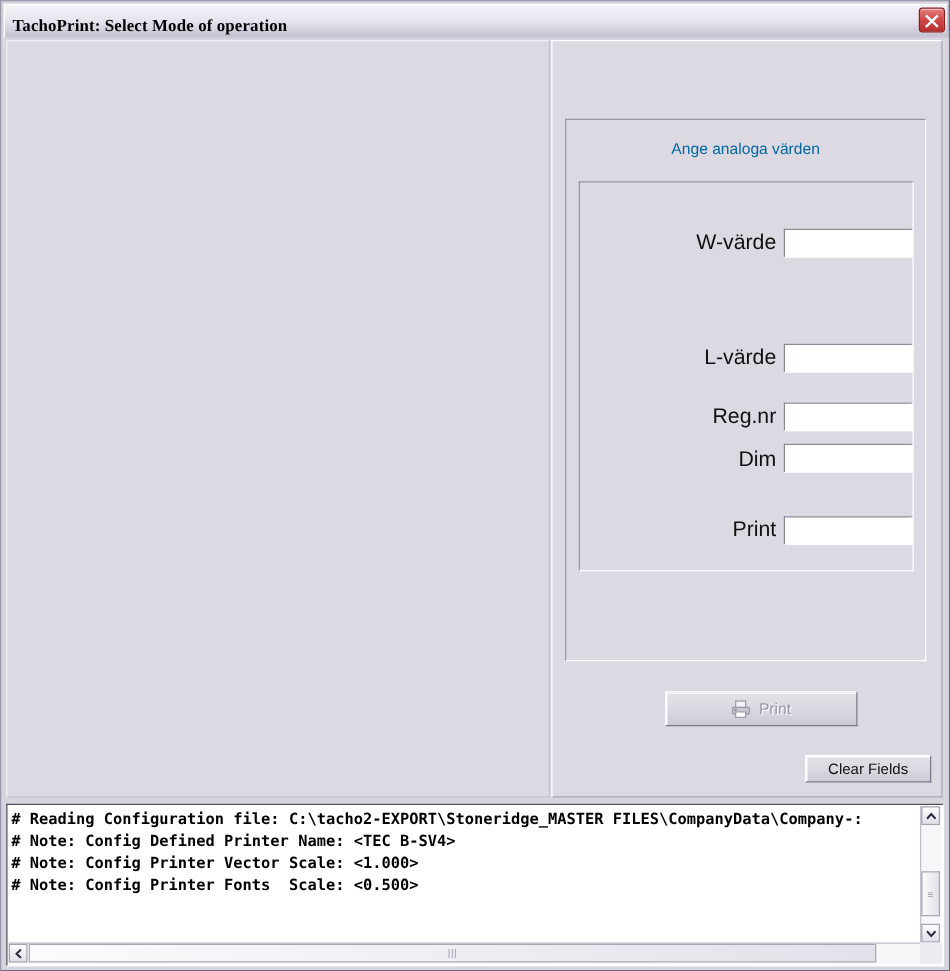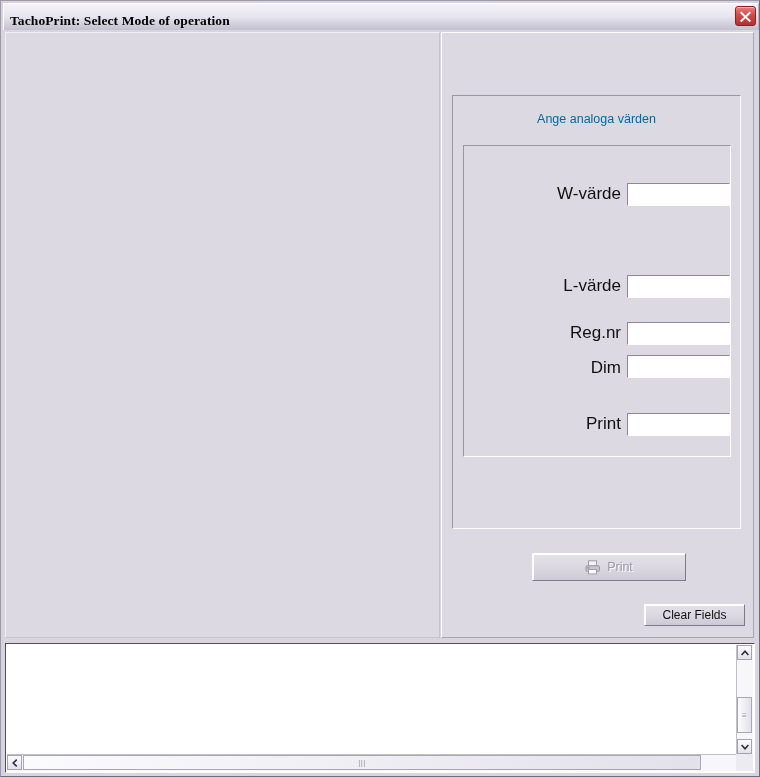--- a/index.html
+++ b/index.html
@@ -306,20 +306,24 @@
         </svg>
         <span>Print</span>
       </div>
 
       <div class="btn btn-clear">
         <span>Clear Fields</span>
       </div>
     </div>
 
     <div class="console-frame">
+      <div class="console-text"># Reading Configuration file: C:\tacho2-EXPORT\Stoneridge_MASTER FILES\CompanyData\Company-:
+# Note: Config Defined Printer Name: &lt;TEC B-SV4&gt;
+# Note: Config Printer Vector Scale: &lt;1.000&gt;
+# Note: Config Printer Fonts  Scale: &lt;0.500&gt;</div>
 
       <div class="sb-v">
         <div class="sb-arrow" style="left:0;top:0;width:15px;height:15px;">
           <svg width="8" height="6" viewBox="0 0 8 6">
             <path d="M0.6 5 L4 1.2 L7.4 5" fill="none" stroke="#2e2c3c" stroke-width="1.6"></path>
           </svg>
         </div>
         <div class="sb-thumb" style="left:0;top:52px;width:15px;height:36px;">
           <span class="grip">≡</span>
         </div>

